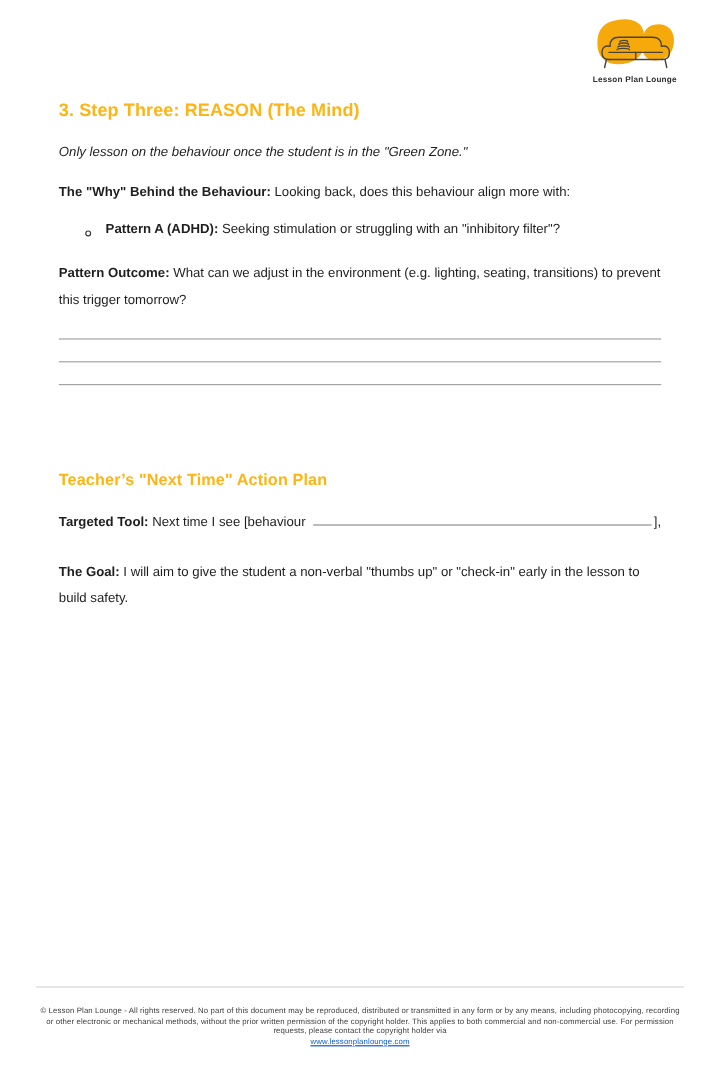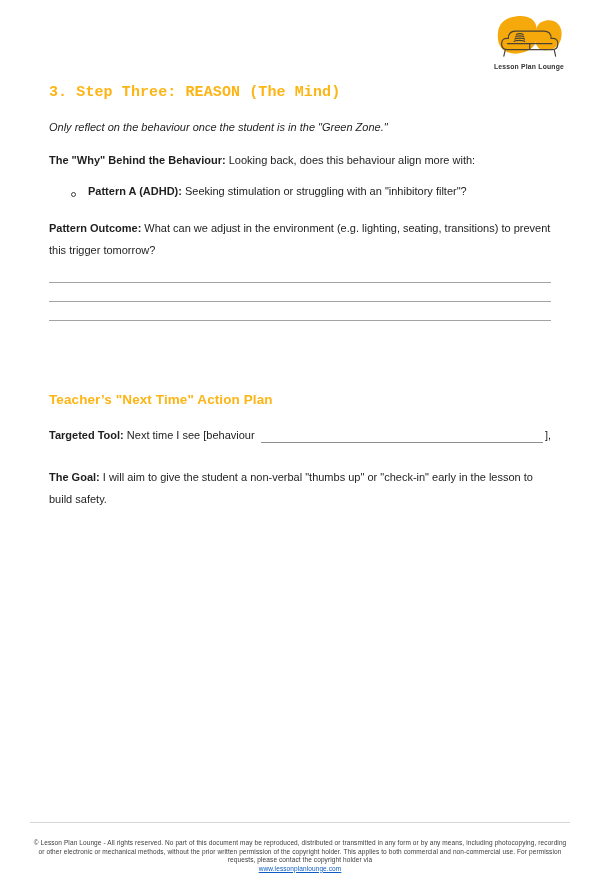--- a/index.html
+++ b/index.html
@@ -24,21 +24,20 @@
     margin-top: 2px; letter-spacing: 0.2px; white-space: nowrap;
   }
 
   
   .content { position: absolute; left: 49px; right: 49px; top: 0; }
 
   h1.step-heading {
     margin-top: 84px;
     font-size: 15px; font-weight: bold; color: #fdb515;
     letter-spacing: 0.1px;
-    font-family: Liberation Mono, monospace;
   }
   p.intro-italic {
     margin-top: 19px; font-style: italic;
     font-size: 11px; line-height: 15px;
   }
   p.body-p { margin-top: 17px; font-size: 11px; line-height: 17px; }
   p.body-p b { font-weight: bold; }
 
   .bullet-list { margin-top: 12px; }
   .bullet-row { display: flex; align-items: center; font-size: 11px; line-height: 20px; }
@@ -52,21 +51,21 @@
   .write-lines { margin-top: 3px; }
   .write-line { height: 19px; border-bottom: 1px solid #a3a3a3; }
 
   h2.plan-heading {
     margin-top: 71px;
     font-size: 13.5px; font-weight: bold; color: #fdb515;
     letter-spacing: 0.1px;
   }
 
   .fill-block { margin-top: 17px; font-size: 11px; }
-  .fill-row { display: flex; align-items: flex-end; line-height: 22px; }
+  .fill-row { display: flex; align-items: flex-start; line-height: 22px; }
   .fill-text { flex: none; white-space: pre-wrap; }
   .fill-blank { flex: 1 1 auto; border-bottom: 1px solid #8f8f8f; height: 14px; margin: 0 2px 3px 6px; }
   .fill-end { flex: none; }
 
   p.goal-p { margin-top: 20px; font-size: 11px; line-height: 22px; }
 
   
   .footer {
     position: absolute; left: 30px; right: 30px; top: 822px;
     border-top: 1px solid #d6d6d6;
@@ -115,21 +114,21 @@
         <path d="M33,29 C34,27 42,27 42,29"></path>
       </g>
     </svg>
     <div class="logo-label">Lesson Plan Lounge</div>
   </div>
 
   <div class="content">
 
     <h1 class="step-heading">3. Step Three: REASON (The Mind)</h1>
 
-    <p class="intro-italic">Only reflect on the behaviour once the student is in the "Green Zone."</p>
+    <p class="intro-italic">Only lesson on the behaviour once the student is in the "Green Zone."</p>
 
     <p class="body-p"><b>The "Why" Behind the Behaviour:</b><span> Looking back, does this behaviour align more with:</span></p>
 
     <div class="bullet-list">
       <div class="bullet-row">
         <span class="bullet-circle"></span>
         <span><b>Pattern A (ADHD):</b><span> Seeking stimulation or struggling with an "inhibitory filter"?</span></span>
       </div>
     </div>
 

